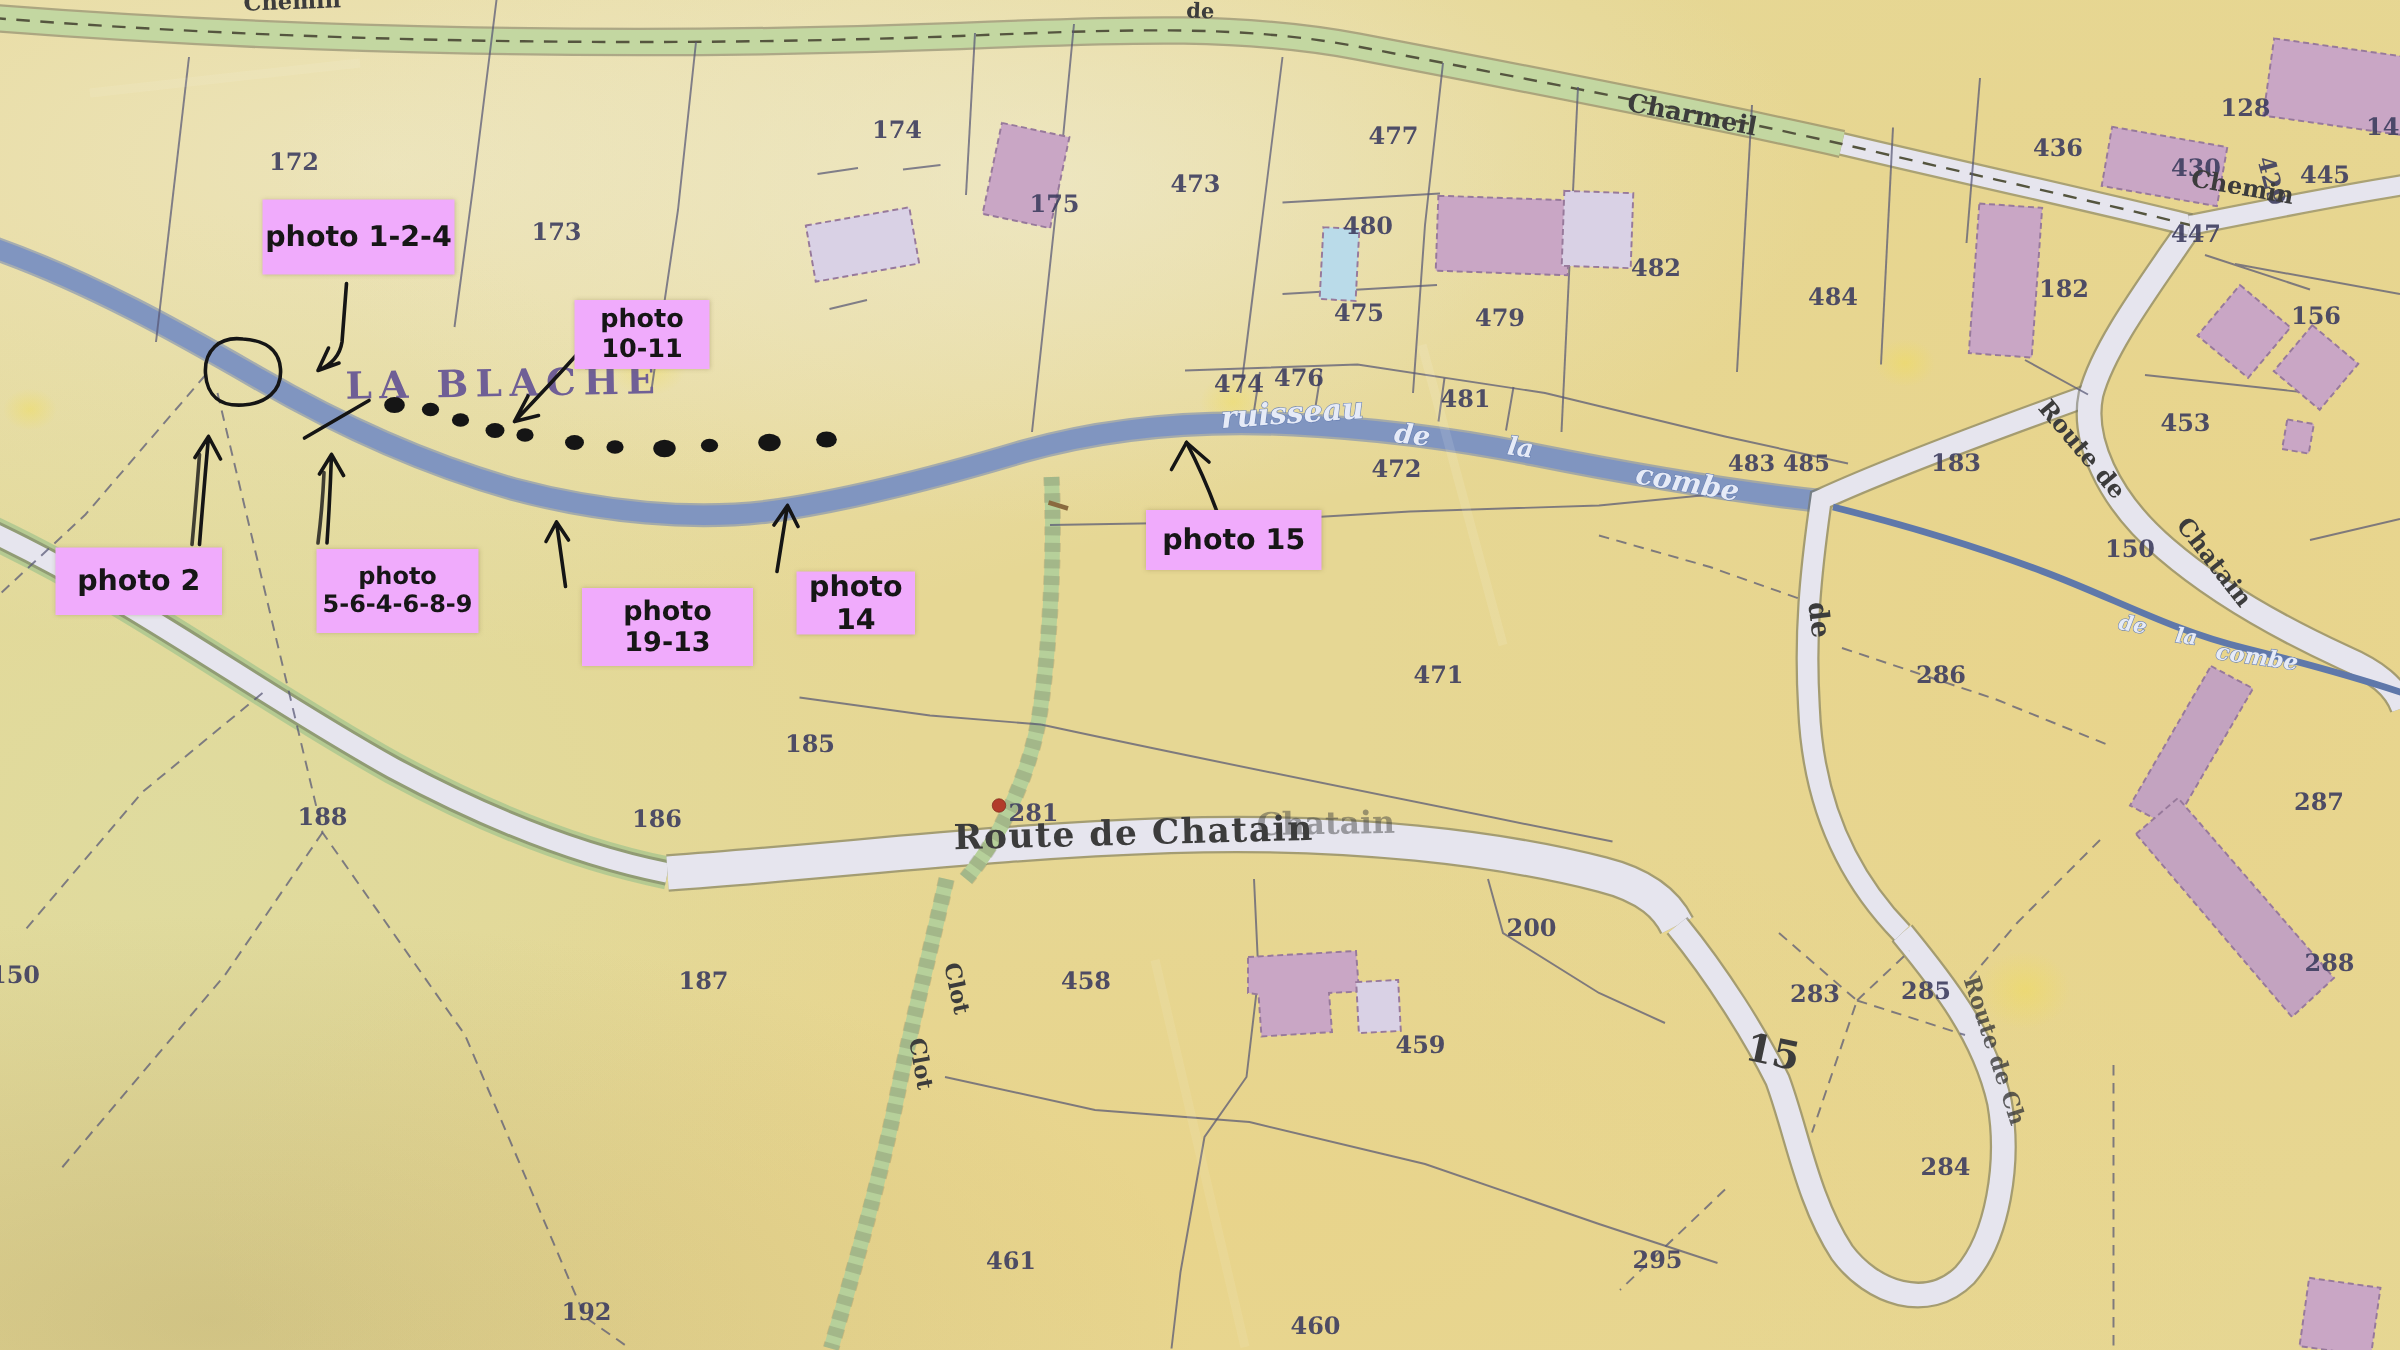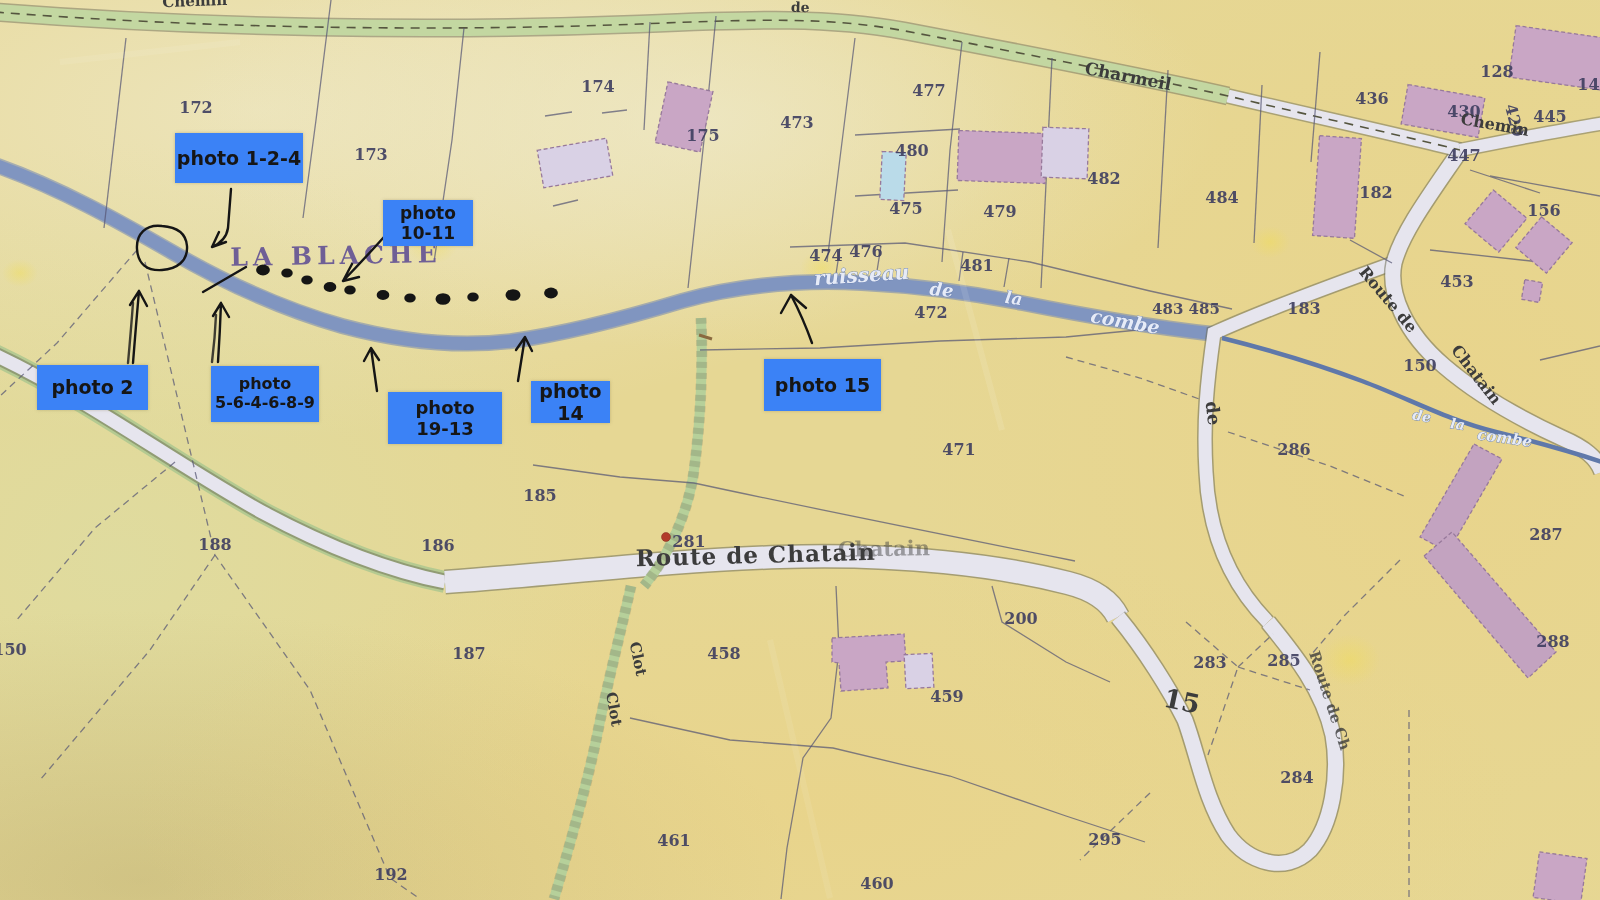--- a/index.html
+++ b/index.html
@@ -1,19 +1,19 @@
 <!DOCTYPE html>
 <html><head>
 <meta charset="utf-8">
 <style>
   html,body{margin:0;padding:0;background:#222;}
   #stage{position:relative;width:1600px;height:900px;overflow:hidden;background:#e6d794;
          font-family:"DejaVu Sans",sans-serif;}
   #stage svg{position:absolute;left:0;top:0;}
-  .photo-label{position:absolute;background:#3b82f6;color:#161616;display:flex;
+  .photo-label{position:absolute;background:#f0abfc;color:#161616;display:flex;
       flex-direction:column;align-items:center;justify-content:center;text-align:center;
       font-weight:bold;line-height:1.18;font-family:"DejaVu Sans",sans-serif;
       box-shadow:0 0 3px rgba(120,110,60,.35);}
   .parcel-num{font-family:"DejaVu Serif",serif;font-weight:bold;fill:#3e3e60;opacity:.9;
       text-anchor:middle;}
   .stream-lbl{font-family:"DejaVu Serif",serif;font-style:italic;font-weight:bold;
       fill:#e6ebf7;stroke:#6980b2;stroke-width:.8;paint-order:stroke;text-anchor:middle;}
   .road-lbl{font-family:"DejaVu Serif",serif;font-weight:bold;fill:#3c3c3c;text-anchor:middle;}
   .place-lbl{font-family:"DejaVu Serif",serif;font-weight:bold;fill:#6f5f96;
       letter-spacing:5px;text-anchor:middle;}
@@ -294,16 +294,16 @@
     <span>photo</span>
     <span>5-6-4-6-8-9</span>
   </div>
   <div class="photo-label" style="left:388px;top:392px;width:114px;height:52px;font-size:18px">
     <span>photo</span>
     <span>19-13</span>
   </div>
   <div class="photo-label" style="left:531px;top:381px;width:79px;height:42px;font-size:19px">
     <span>photo 14</span>
   </div>
-  <div class="photo-label" style="left:764px;top:359px;width:117px;height:52px;font-size:19px">
+  <div class="photo-label" style="left:764px;top:340px;width:117px;height:40px;font-size:19px">
     <span>photo 15</span>
   </div>
 </div>
 
 </body></html>

